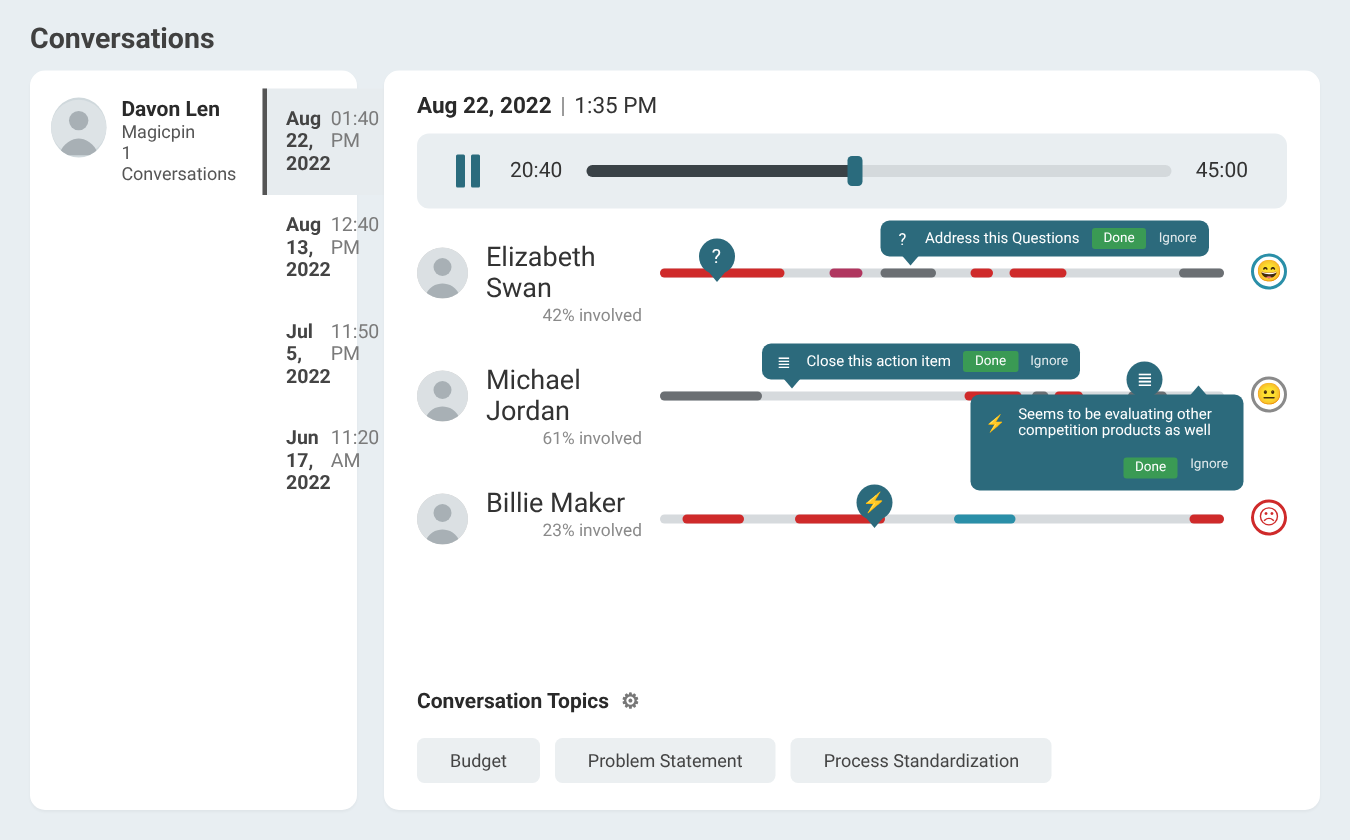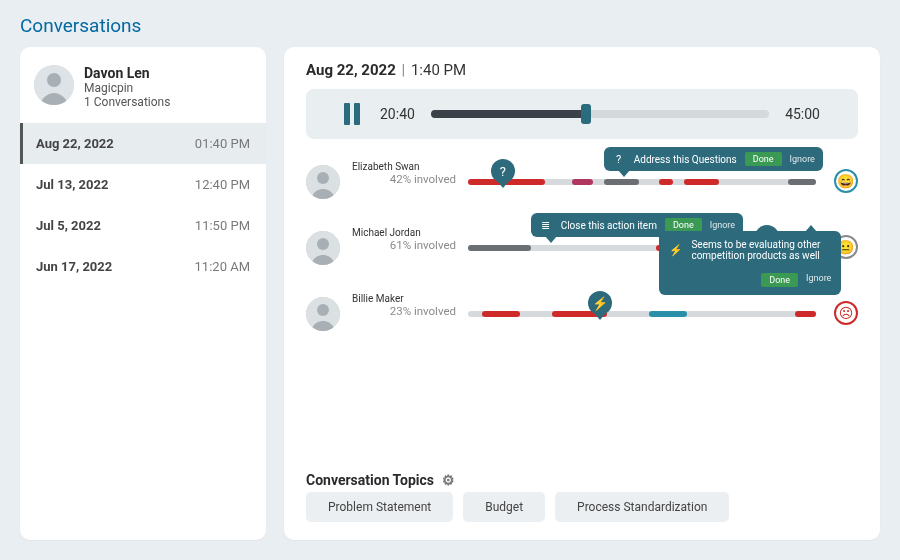--- a/index.html
+++ b/index.html
@@ -12,38 +12,38 @@
     color: #2a2a2a;
   }
   .app {
     padding: 14px 20px 20px 20px;
     height: 100%;
     display: flex;
     flex-direction: column;
   }
   .page-title {
     font-size: 19px;
-    font-weight: 400;
+    font-weight: 700;
     margin-bottom: 10px;
-    color: #0369a1;
+    color: #404040;
   }
   .columns {
     display: flex;
     gap: 18px;
     flex: 1;
     min-height: 0;
   }
   .sidebar {
-    width: 246px;
+    width: 218px;
     background: #fff;
     border-radius: 10px;
     padding: 12px 0 8px 0;
     box-shadow: 0 1px 2px rgba(0,0,0,0.04);
     display: flex;
-    flex-direction: column;
+    flex-direction: row;
   }
   .user-block {
     display: flex;
     gap: 10px;
     padding: 6px 14px 14px 14px;
     align-items: flex-start;
   }
   .avatar {
     width: 40px; height: 40px; border-radius: 50%;
     background: #cfd8dc;
@@ -80,21 +80,21 @@
   .main-header {
     font-size: 15px;
     margin-bottom: 10px;
   }
   .main-header .d { font-weight: 700; }
   .main-header .sep { color: #888; padding: 0 2px; }
   .main-header .t { color: #333; }
   .player {
     background: #e9eef1;
     border-radius: 8px;
-    padding: 14px 38px;
+    padding: 14px 26px;
     display: flex;
     align-items: center;
     gap: 16px;
     margin-bottom: 22px;
   }
   .pause-btn {
     width: 20px; height: 22px;
     display: flex; gap: 4px;
     cursor: pointer;
   }
@@ -115,21 +115,21 @@
   }
   .tracks { flex: 1; display: flex; flex-direction: column; gap: 26px; position: relative; }
   .track-row {
     display: flex; gap: 12px; align-items: flex-start; position: relative;
   }
   .track-avatar {
     width: 34px; height: 34px; border-radius: 50%; background: #d0d0d0;
     flex-shrink: 0; overflow: hidden; margin-top: 4px;
   }
   .track-info { width: 104px; flex-shrink: 0; }
-  .track-name { font-size: 10px; color: #333; }
+  .track-name { font-size: 18px; color: #333; }
   .track-sub { font-size: 11.5px; color: #8a8a8a; text-align: right; }
   .track-lane {
     flex: 1; position: relative; height: 40px;
   }
   .lane-base {
     position: absolute; left: 0; right: 0; top: 18px;
     height: 6px; background: #d6dadd; border-radius: 3px;
   }
   .seg {
     position: absolute; top: 18px; height: 6px; border-radius: 3px;
@@ -170,21 +170,21 @@
   .callout .ignore { font-size: 9px; opacity: 0.85; cursor:pointer; }
   .callout::after{
     content:""; position:absolute; bottom:-6px; left:14px;
     border-left:6px solid transparent; border-right:6px solid transparent; border-top:7px solid #2c6a7c;
   }
   .callout.tail-right::after{
     left:auto; right:24px; bottom:auto; top:-6px;
     border-top:none; border-bottom:7px solid #2c6a7c;
   }
   .topics-block { margin-top: 14px; }
-  .topics-head { display: flex; align-items: flex-end; gap: 8px; font-weight: 700; font-size: 14px; margin-bottom: 4px; }
+  .topics-head { display: flex; align-items: flex-end; gap: 8px; font-weight: 700; font-size: 14px; margin-bottom: 16px; }
   .gear { color: #777; cursor: pointer; font-size: 14px; }
   .chips { display: flex; gap: 10px; }
   .chip {
     background: #ebeff1; color: #444; font-size: 12px; padding: 8px 22px; border-radius: 5px; cursor: pointer;
   }
   .face-inner{font-size:14px;line-height:1;}
 </style>
 </head>
 <body>
 
@@ -206,39 +206,39 @@
           <div class="user-sub">Magicpin</div>
           <div class="user-sub">1 Conversations</div>
         </div>
       </div>
       <div class="conv-list" id="conv-list">
           <div class="conv-item selected">
             <span class="date">Aug 22, 2022</span>
             <span class="time">01:40 PM</span>
           </div>
           <div class="conv-item">
-            <span class="date">Jul 13, 2022</span>
+            <span class="date">Aug 13, 2022</span>
             <span class="time">12:40 PM</span>
           </div>
           <div class="conv-item">
             <span class="date">Jul 5, 2022</span>
             <span class="time">11:50 PM</span>
           </div>
           <div class="conv-item">
             <span class="date">Jun 17, 2022</span>
             <span class="time">11:20 AM</span>
           </div>
         </div>
     </aside>
 
     <section class="main">
       <div class="main-header">
         <span class="d">Aug 22, 2022</span>
         <span class="sep">|</span>
-        <span class="t">1:40 PM</span>
+        <span class="t">1:35 PM</span>
       </div>
 
       <div class="player">
         <div class="pause-btn">
             <span></span>
             <span></span>
           </div>
         <div class="elapsed">20:40</div>
         <div class="progress">
           <div class="progress-fill" id="prog-fill" style="width: 46%;"></div>
@@ -338,20 +338,20 @@
             </div>
           </div>
         </div>
 
       <div class="topics-block">
         <div class="topics-head">
           <span>Conversation Topics</span>
           <span class="gear">⚙</span>
         </div>
         <div class="chips" id="chips">
+            <div class="chip">Budget</div>
             <div class="chip">Problem Statement</div>
-            <div class="chip">Budget</div>
             <div class="chip">Process Standardization</div>
           </div>
       </div>
     </section>
   </div>
 </div>
 
 </body></html>

